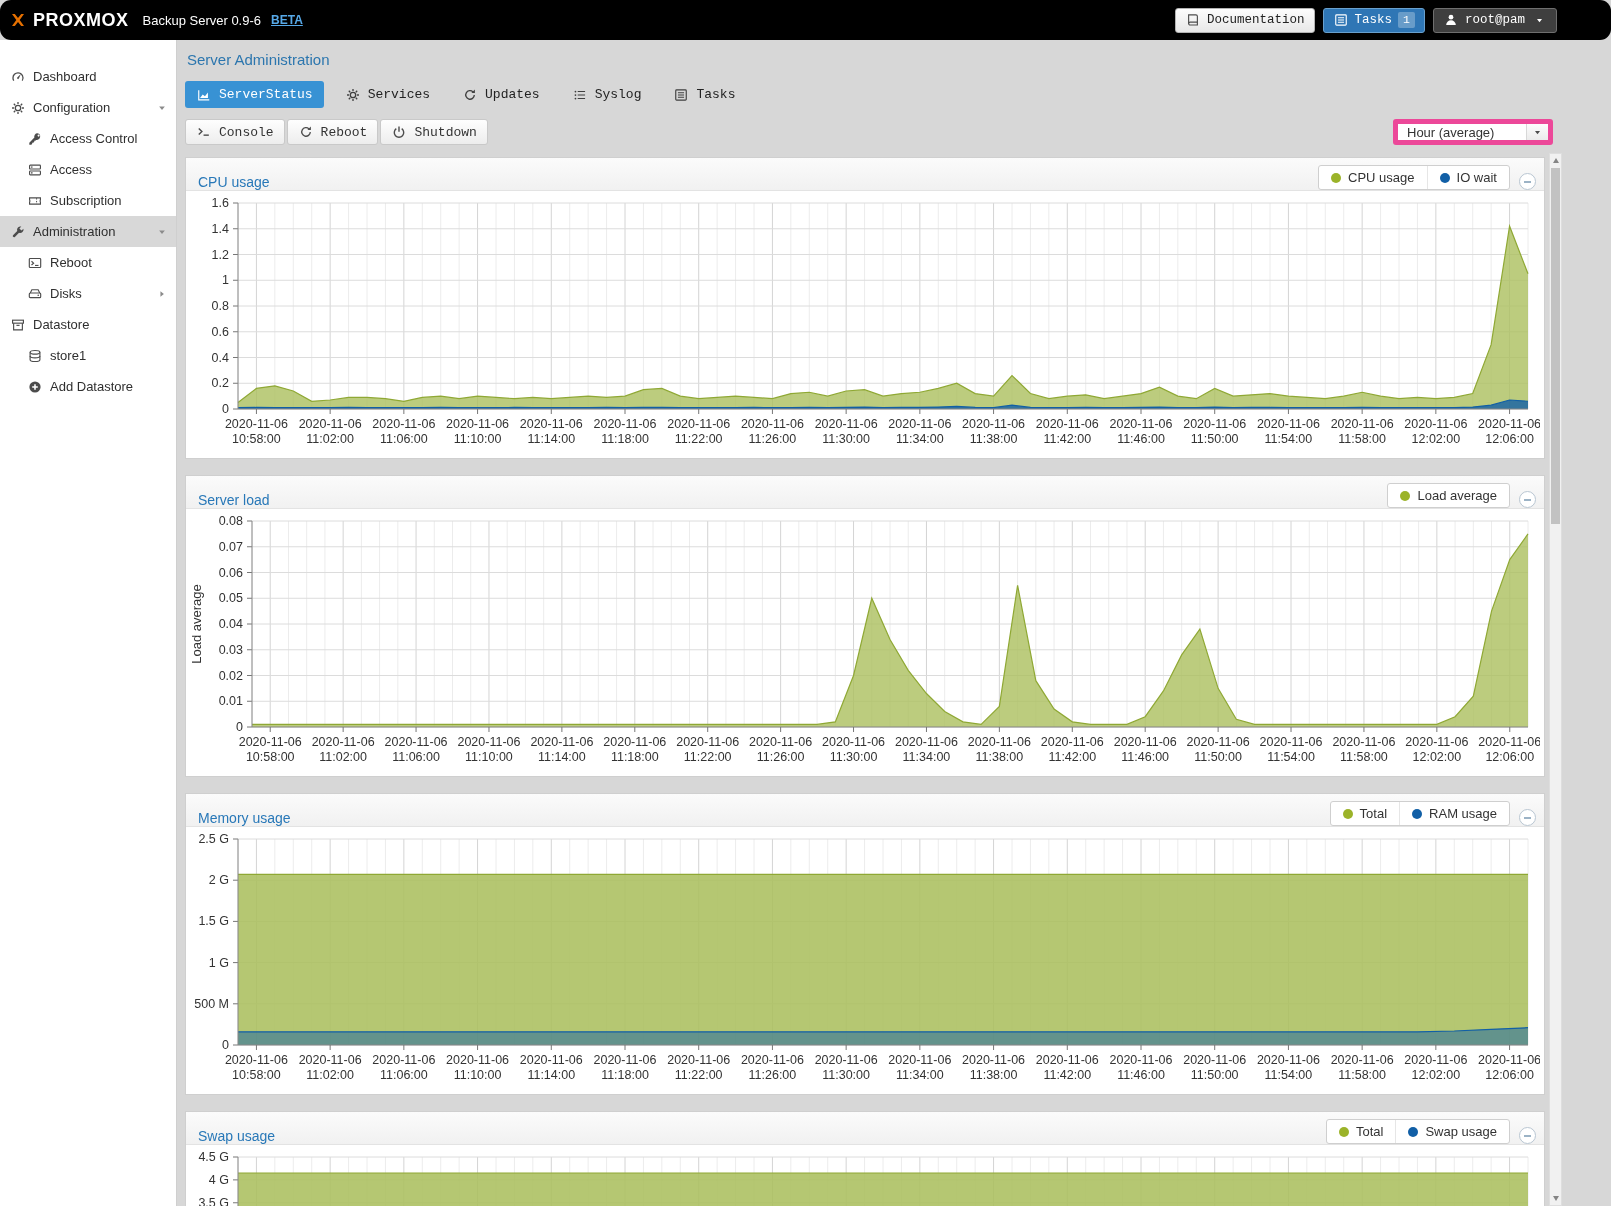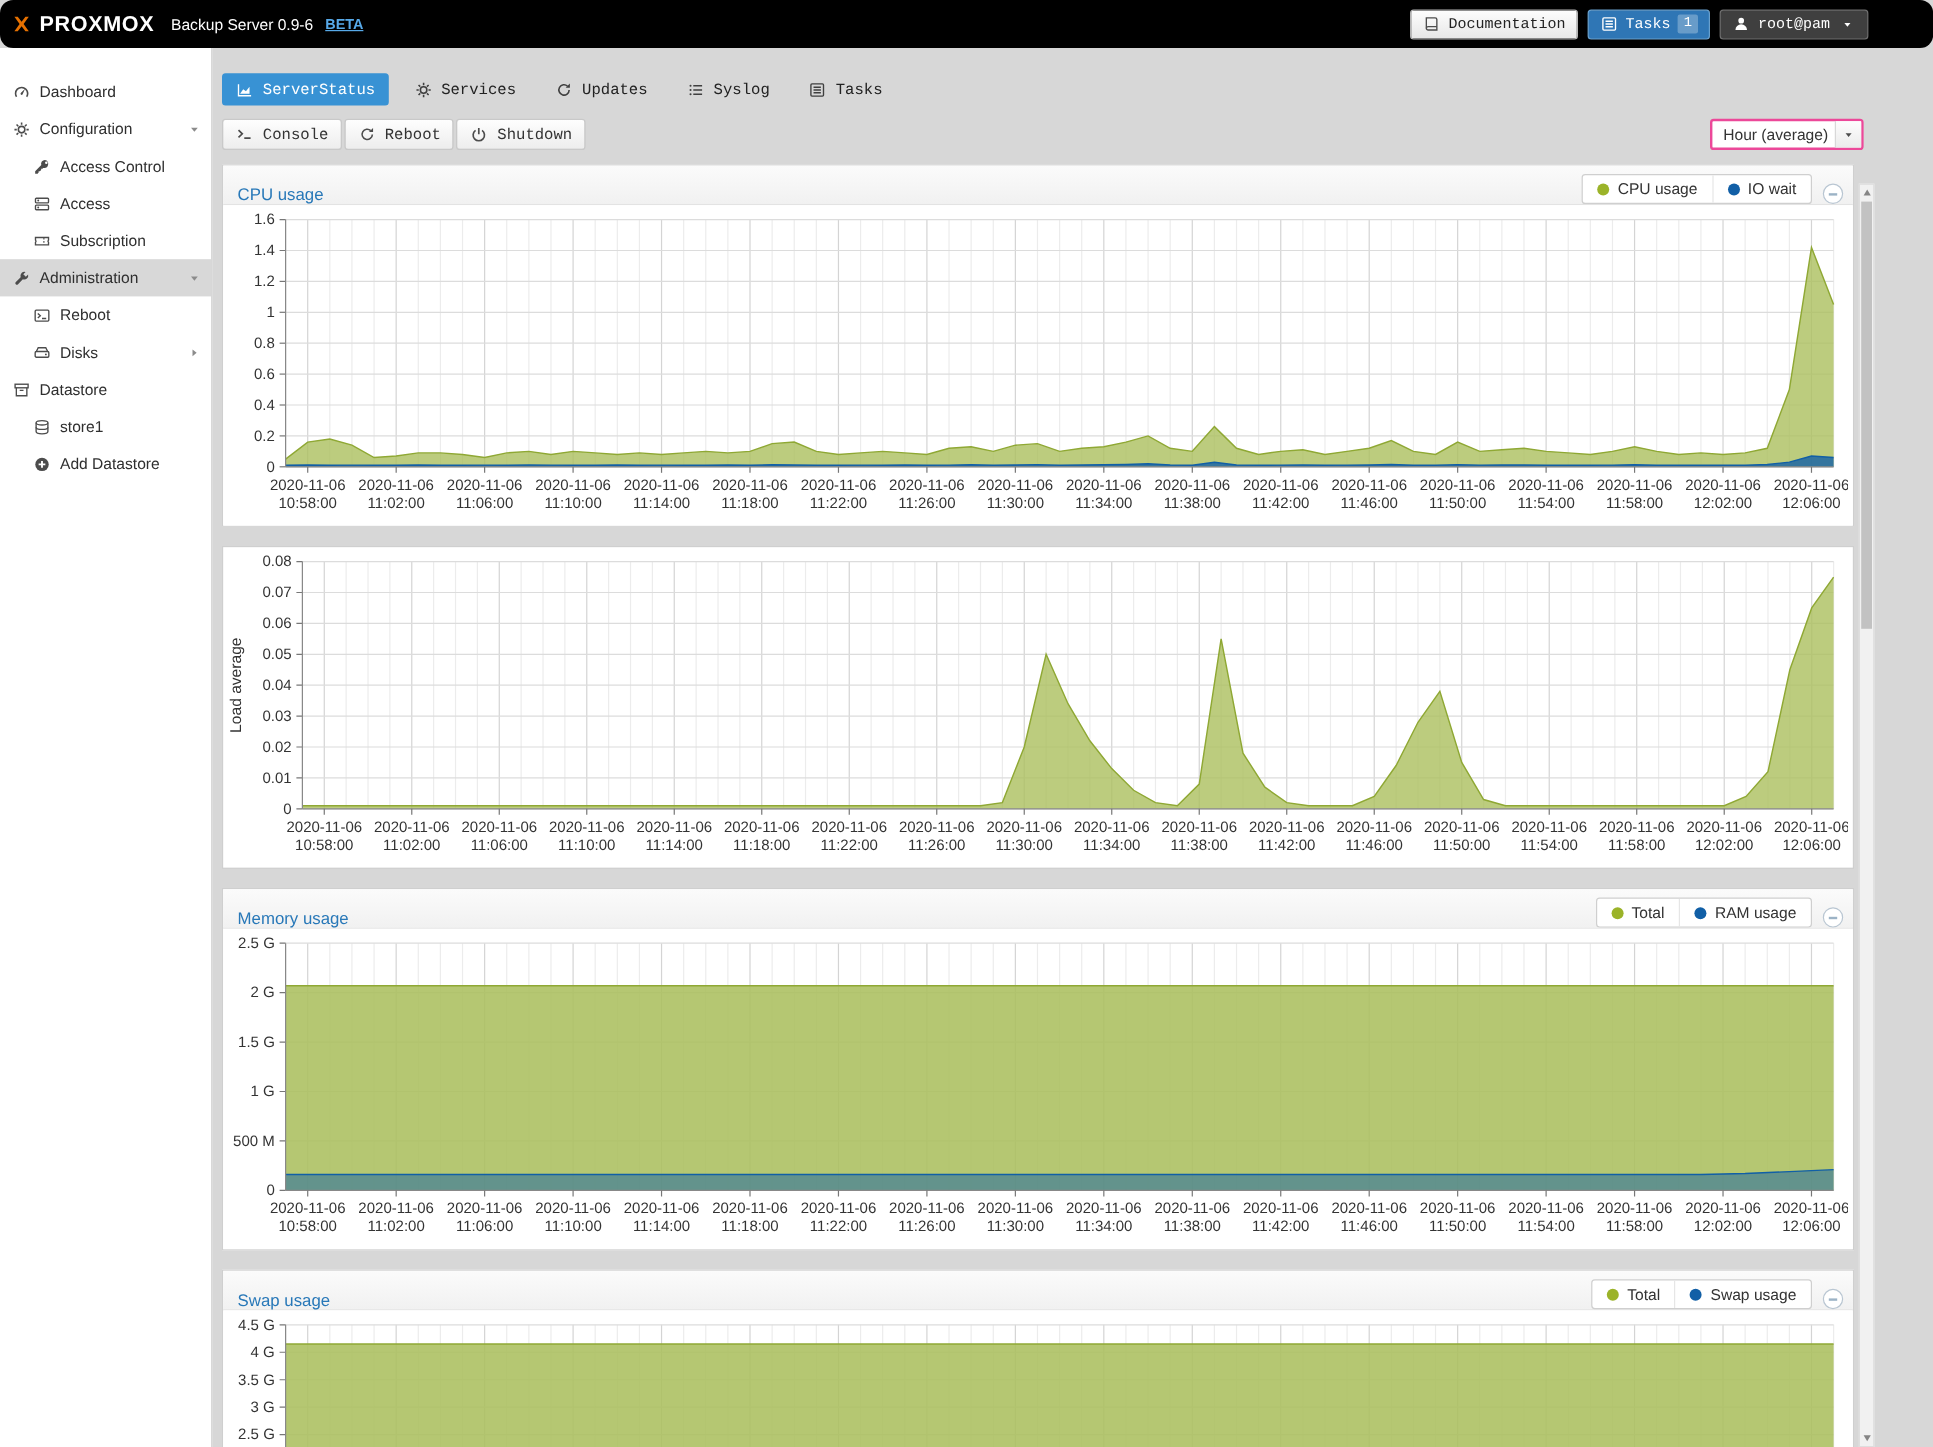--- a/index.html
+++ b/index.html
@@ -38,21 +38,21 @@
   
   .main { position:absolute; left:177px; top:40px; right:0; bottom:0; padding:8px 0 0 8px; }
   .page-title { font-size:15px; font-weight:normal; color:#2c76ae; margin:3px 0 0 2px; }
   .tab-bar { display:flex; gap:10px; margin-top:13px;font-family:Liberation Mono, monospace; }
   .tab { display:flex; align-items:center; gap:7px; height:27px; padding:0 11px; border-radius:3px; font-size:13px; color:#222; cursor:pointer; }
   .tab .icon { color:#3f3f3f; }
   .tab.active { background:#3892d4; color:#fff; }
   .tab.active .icon { color:#fff; }
   .toolbar { display:flex; gap:2px; margin-top:11px; width:1368px; align-items:center; }
   .tool-btn { display:flex; align-items:center; gap:7px; height:26px; padding:0 10px; background:linear-gradient(#fefefe,#ededed); border:1px solid #c9c9c9; border-radius:3px; font-size:13px; color:#333; }
-  .select { margin-left:auto; display:flex; align-items:center; height:26px; width:128px; background:#fff; border:2px solid #ec4899; border-radius:3px; font-size:13px; color:#333; cursor:pointer; }
+  .select { margin-left:auto; display:flex; align-items:center; height:26px; width:160px; background:#fff; border:5px solid #ec4899; border-radius:3px; font-size:13px; color:#333; cursor:pointer; }
   .select-value { flex:1; padding-left:9px; }
   .select-trigger { width:22px; align-self:stretch; display:flex; align-items:center; justify-content:center; border-left:1px solid #d8d8d8; background:linear-gradient(#fdfdfd,#ebebeb); color:#666; }
   .select-trigger svg { width:9px; height:9px; }
 
   
   .panels { width:1360px; margin-top:12px; }
   .panel { background:#fff; border:1px solid #cfcfcf; margin-bottom:16px; }
   .panel-hd { height:33px; display:flex; align-items:flex-end; padding:0 8px 0 12px; background:linear-gradient(#fbfbfb,#f1f1f1); border-bottom:1px solid #e3e3e3; }
   .panel-title { font-size:14px; color:#2878b8; }
   .legend { margin-left:auto; display:flex; border:1px solid #cfcfcf; border-radius:3px; background:#fff; overflow:hidden; }
@@ -241,20 +241,21 @@
             <circle cx="8" cy="8" r="6.4" fill="currentColor"></circle>
             <path stroke="#fff" stroke-width="1.8" d="M8 4.8v6.4M4.8 8h6.4"></path>
           </svg>
         </span>
         <span class="nav-label">Add Datastore</span>
       </div>
     </nav>
 </aside>
 
 <main class="main">
+  <h1 class="page-title">Server Administration</h1>
   <div class="tab-bar">
       <a class="tab active">
         <span class="icon">
           <svg viewBox="0 0 16 16">
             <path fill="none" stroke="currentColor" stroke-width="1.3" d="M2 2.5v11h12"></path>
             <path fill="currentColor" d="M3.5 11.5l3-4.2 2.6 2 3.4-4.3v6.5z"></path>
           </svg>
         </span>
         <span class="tab-label">ServerStatus</span>
       </a>
@@ -507,20 +508,30 @@
             <text x="1174.142857142857" y="248" text-anchor="middle" class="tick">11:58:00</text>
             <line x1="1247.857142857143" y1="214" x2="1247.857142857143" y2="219" stroke="#777"></line>
             <text x="1247.857142857143" y="233" text-anchor="middle" class="tick">2020-11-06</text>
             <text x="1247.857142857143" y="248" text-anchor="middle" class="tick">12:02:00</text>
             <line x1="1321.5714285714287" y1="214" x2="1321.5714285714287" y2="219" stroke="#777"></line>
             <text x="1321.5714285714287" y="233" text-anchor="middle" class="tick">2020-11-06</text>
             <text x="1321.5714285714287" y="248" text-anchor="middle" class="tick">12:06:00</text>
           </svg></div>
       </section>
       <section class="panel">
+        <div class="panel-hd">
+          <span class="panel-title">Server load</span>
+          <div class="legend">
+            <span class="legend-item">
+              <span class="dot" style="background: rgb(155, 179, 41);"></span>
+              <span class="legend-label">Load average</span>
+            </span>
+          </div>
+          <span class="tool-collapse"></span>
+        </div>
         <div class="panel-bd"><svg viewBox="0 0 1352 258" width="1352" height="258">
             <line x1="64" y1="8" x2="64" y2="214" stroke="#ececec"></line>
             <line x1="82.22857142857143" y1="8" x2="82.22857142857143" y2="214" stroke="#d4d4d4"></line>
             <line x1="100.45714285714286" y1="8" x2="100.45714285714286" y2="214" stroke="#ececec"></line>
             <line x1="118.68571428571428" y1="8" x2="118.68571428571428" y2="214" stroke="#ececec"></line>
             <line x1="136.9142857142857" y1="8" x2="136.9142857142857" y2="214" stroke="#ececec"></line>
             <line x1="155.14285714285714" y1="8" x2="155.14285714285714" y2="214" stroke="#d4d4d4"></line>
             <line x1="173.37142857142857" y1="8" x2="173.37142857142857" y2="214" stroke="#ececec"></line>
             <line x1="191.6" y1="8" x2="191.6" y2="214" stroke="#ececec"></line>
             <line x1="209.82857142857142" y1="8" x2="209.82857142857142" y2="214" stroke="#ececec"></line>

